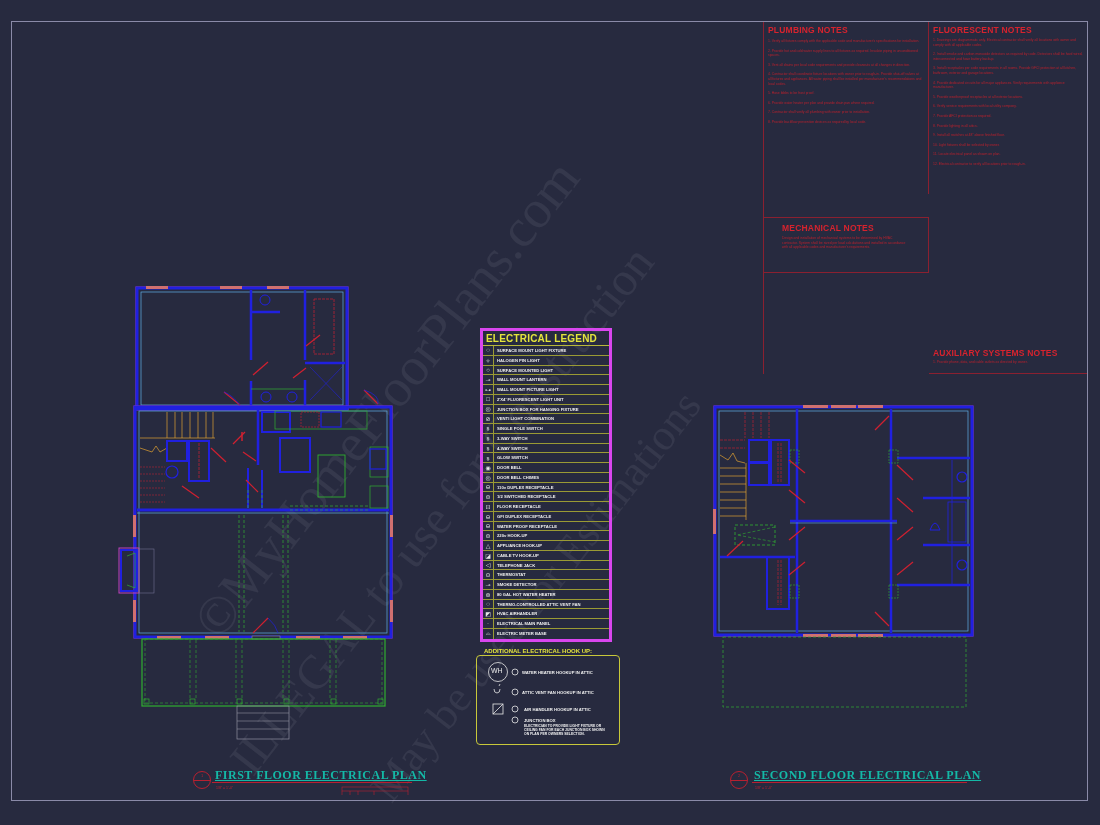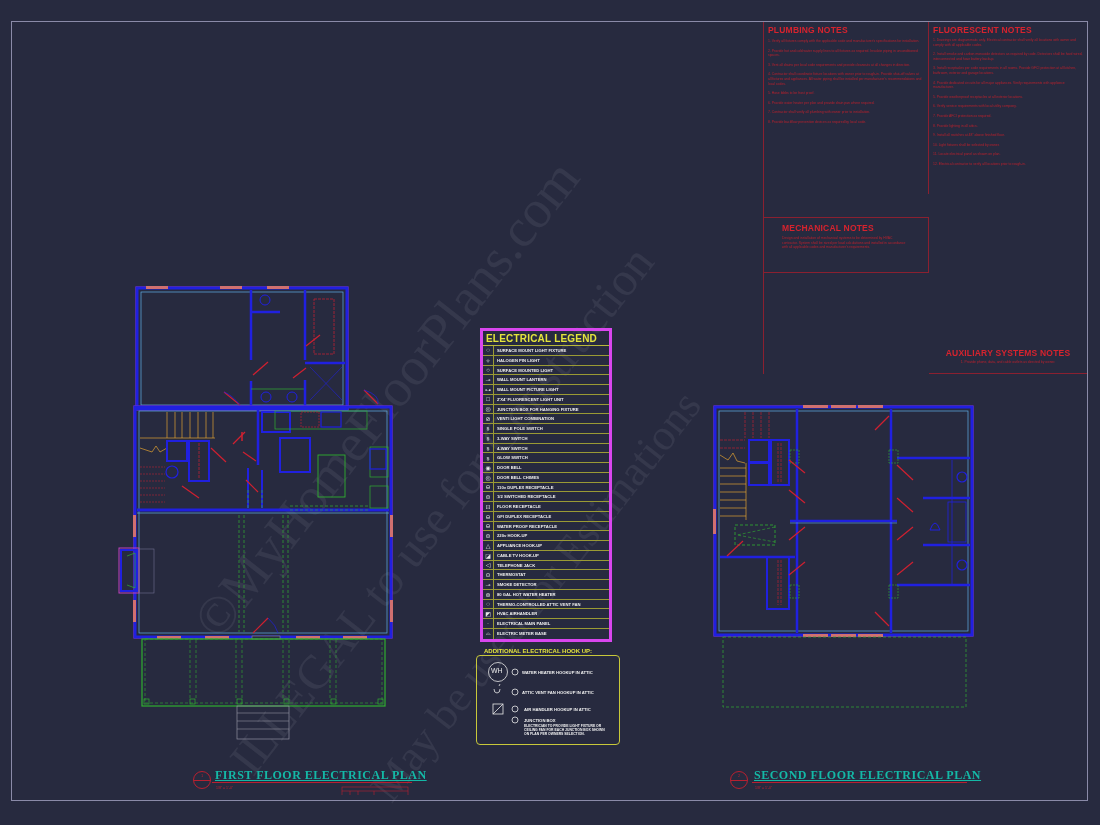--- a/index.html
+++ b/index.html
@@ -78,21 +78,21 @@
     <div class="notes-para">6. Verify service requirements with local utility company.</div>
     <div class="notes-para">7. Provide AFCI protection as required.</div>
     <div class="notes-para">8. Provide lighting in all attics.</div>
     <div class="notes-para">9. Install all switches at 48" above finished floor.</div>
     <div class="notes-para">10. Light fixtures shall be selected by owner.</div>
     <div class="notes-para">11. Locate electrical panel as shown on plan.</div>
     <div class="notes-para">12. Electrical contractor to verify all locations prior to rough-in.</div>
   </div>
 </div>
 
-<div class="notes-box" style="left:929px; top:346px; width:158px; height:28px; border:none; border-bottom:1px solid #8a2030; padding:2px 4px;text-align:center;">
+<div class="notes-box" style="left:929px; top:346px; width:158px; height:28px; border:none; border-bottom:1px solid #8a2030; padding:2px 4px;">
   <div class="notes-title">AUXILIARY SYSTEMS NOTES</div>
   <div class="notes-line" style="margin-top:2px;">
     <div>1. Provide phone, data, and cable outlets as directed by owner.</div>
   </div>
 </div>
 
 <div class="legend">
   <div class="legend-title">ELECTRICAL LEGEND</div>
   <div id="legend-rows">
       <div class="legend-row">

